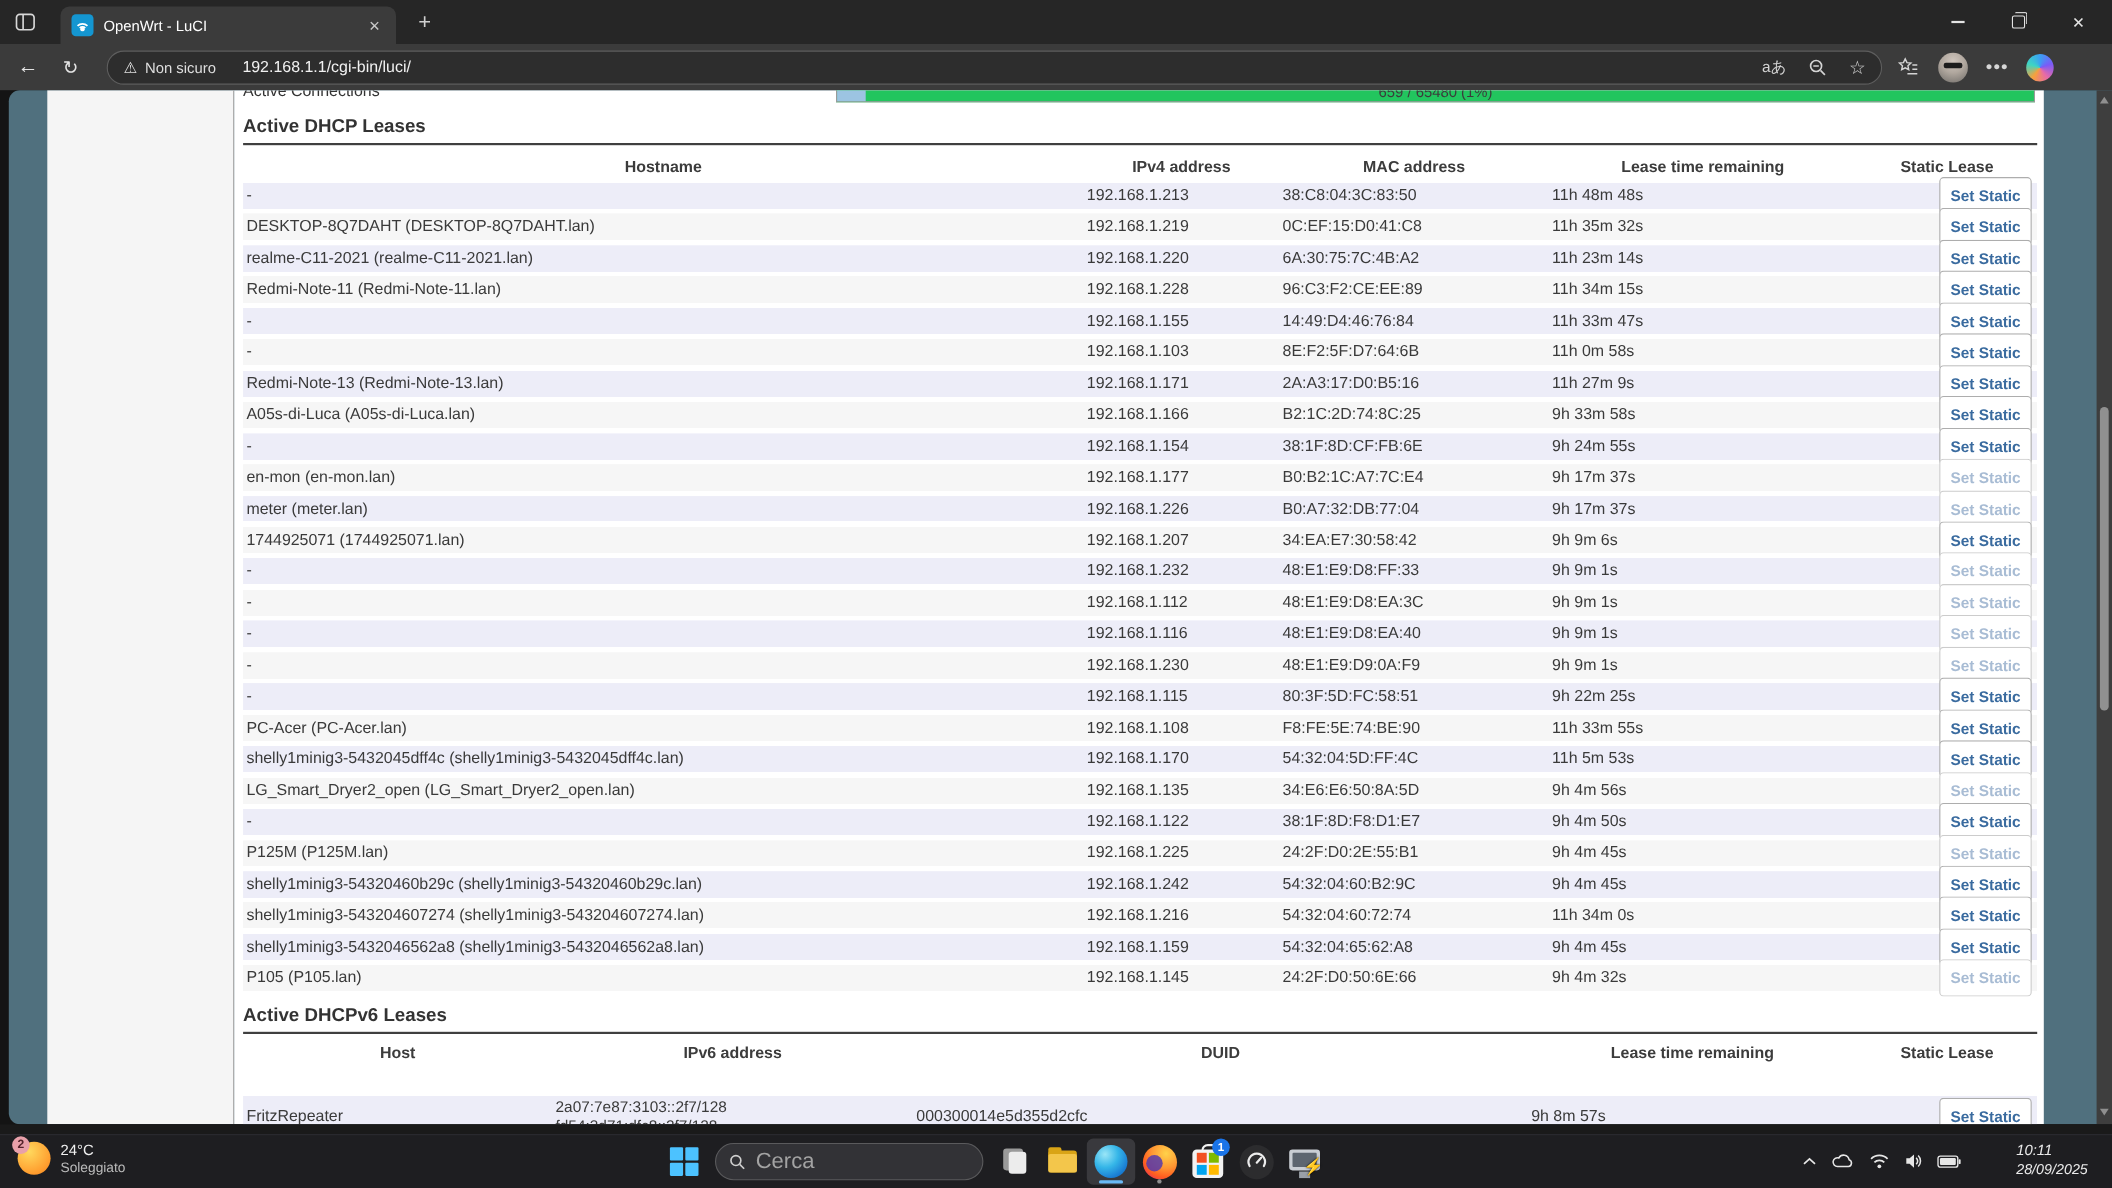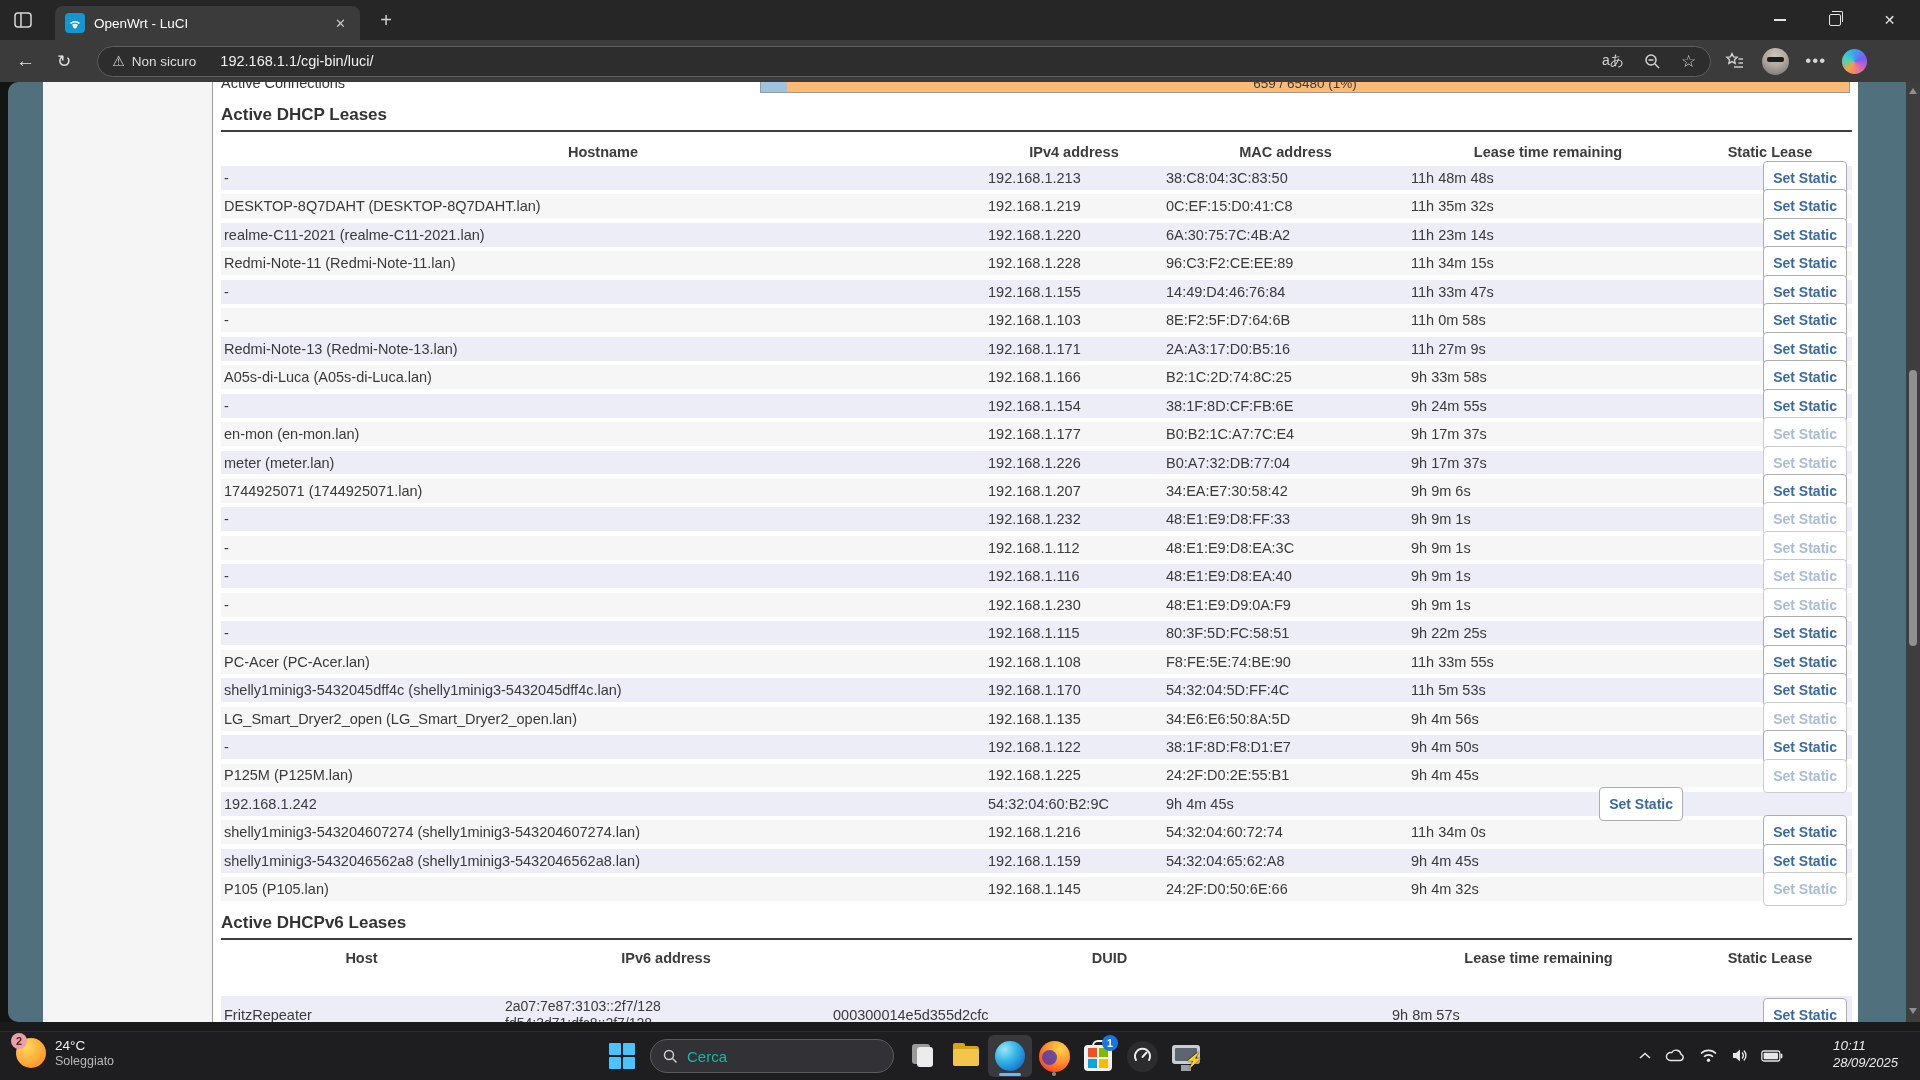--- a/index.html
+++ b/index.html
@@ -39,21 +39,21 @@
   #copilot{width:25px;height:25px;border-radius:50%;margin-left:16px;margin-right:12px;
      background:conic-gradient(#3aa0f3,#7a5af8,#e86aa6,#f6a13c,#3dd6c3,#3aa0f3);}
   
   #viewport{left:8px;top:82px;width:1912px;height:940px;background:#50707e;
       border-radius:10px 0 0 10px;overflow:hidden;}
   #sidebar{left:35px;top:0;width:170px;height:940px;background:#f5f5f5;border-right:1px solid #9c9c9c;box-sizing:border-box;}
   #main{left:205px;top:0;width:1645px;height:940px;background:#ffffff;padding-left:8px;box-sizing:border-box;}
   #connrow{height:14px;overflow:hidden;position:relative;}
   #connclip{position:absolute;top:-12px;left:0;width:1631px;height:26px;display:flex;align-items:center;}
   #connlabel{width:539px;font-size:14.5px;color:#333;}
-  #connbar{width:1090px;height:20px;background:#fdba74;border:1px solid #9a9a9a;position:relative;box-sizing:border-box;}
+  #connbar{width:1090px;height:20px;background:#22c55e;border:1px solid #9a9a9a;position:relative;box-sizing:border-box;}
   #connfill{position:absolute;left:0;top:0;width:26px;height:100%;background:#9cc4e2;}
   #conntext{position:absolute;left:0;top:2px;width:100%;text-align:center;font-size:13.5px;color:#3c3c3c;}
   .sectitle{margin:8px 0 4px 0;font-size:17px;font-weight:bold;color:#333;height:22px;line-height:22px;}
   .rule{width:1631px;height:0;border:none;border-top:2px solid #3f3f3f;margin:0;}
   .hrow{display:grid;height:28px;align-items:center;font-weight:bold;font-size:14.5px;color:#3c3c3c;text-align:center;margin-top:6px;}
   .v4{grid-template-columns:764px 178px 245px 280px 164px;width:1631px;}
   .v6{grid-template-columns:281px 328px 559px 299px 164px;width:1631px;margin-top:24px;}
   .r{display:grid;height:28.46px;box-sizing:border-box;align-items:center;font-size:14.5px;color:#3a3a3a;
      padding-bottom:4.5px;background-clip:content-box;}
   .r.odd{background-color:#ededf8;}
@@ -84,21 +84,21 @@
   #wtext{margin-left:9px;}
   #wtemp{color:#f0f0f0;font-size:13.5px;}
   #wcond{color:#b9b9b9;font-size:12.5px;margin-top:1px;}
   #centericons{left:600px;top:1035px;height:42px;display:flex;align-items:center;}
   .tbicon{width:44px;height:42px;display:flex;align-items:center;justify-content:center;position:relative;flex:0 0 auto;}
   #startlogo{display:grid;grid-template-columns:12px 12px;grid-template-rows:12px 12px;gap:2px;}
   #startlogo div{background:#4cc2ff;border-radius:1px;}
   #searchpill{width:244px;height:34px;border-radius:17px;background:#323236;border:1px solid #5a5a5c;
      display:flex;align-items:center;margin:0 6px;box-sizing:border-box;}
   #searchpill svg{margin-left:12px;}
-  #searchtext{color:#14b8a6;font-size:15px;margin-left:9px;}
+  #searchtext{color:#a3a3a3;font-size:20px;margin-left:9px;}
   .winstack-back{position:absolute;left:12px;top:9px;width:18px;height:20px;background:#9a9a9a;border-radius:3px;}
   .winstack-front{position:absolute;left:17px;top:12px;width:16px;height:20px;background:#ececec;border-radius:3px;}
   .folder-back{position:absolute;left:9px;top:11px;width:26px;height:20px;background:#d9a416;border-radius:3px;}
   .folder-tab{position:absolute;left:9px;top:8px;width:12px;height:8px;background:#d9a416;border-radius:2px 2px 0 0;}
   .folder-front{position:absolute;left:9px;top:14px;width:26px;height:17px;background:#f3c64b;border-radius:2px;}
   #edgeicon{background:#39393d;border-radius:6px;}
   #edgeball{width:30px;height:30px;border-radius:50%;
      background:radial-gradient(circle at 32% 28%,#9ae6f7,#35b6e8 40%,#1b7fd4 72%,#0a5ca8);}
   #edgeind{position:absolute;left:11px;bottom:1px;width:22px;height:3.5px;border-radius:2px;background:#6ab9f5;}
   #ffball{width:31px;height:31px;border-radius:50%;
@@ -405,20 +405,21 @@
         <div class="r v4 even">
           <div class="c">P125M (P125M.lan)</div>
           <div class="c">192.168.1.225</div>
           <div class="c">24:2F:D0:2E:55:B1</div>
           <div class="c">9h 4m 45s</div>
           <div class="c bcell">
             <button class="btn dis">Set Static</button>
           </div>
         </div>
         <div class="r v4 odd">
+          <div class="c">shelly1minig3-54320460b29c (shelly1minig3-54320460b29c.lan)</div>
           <div class="c">192.168.1.242</div>
           <div class="c">54:32:04:60:B2:9C</div>
           <div class="c">9h 4m 45s</div>
           <div class="c bcell">
             <button class="btn">Set Static</button>
           </div>
         </div>
         <div class="r v4 even">
           <div class="c">shelly1minig3-543204607274 (shelly1minig3-543204607274.lan)</div>
           <div class="c">192.168.1.216</div>

